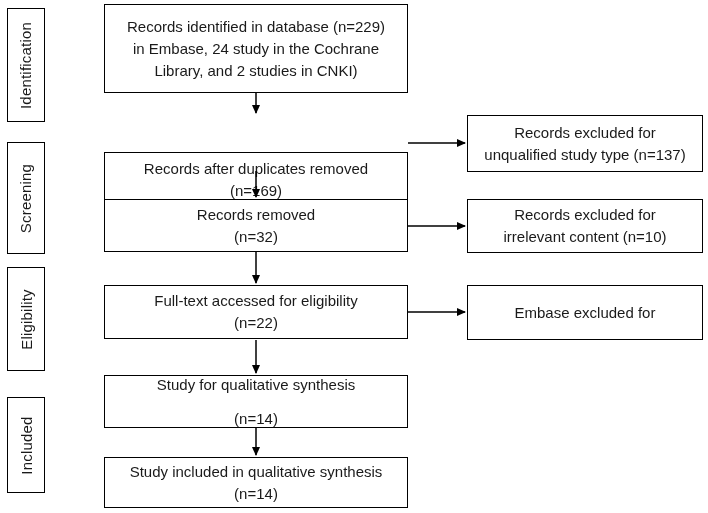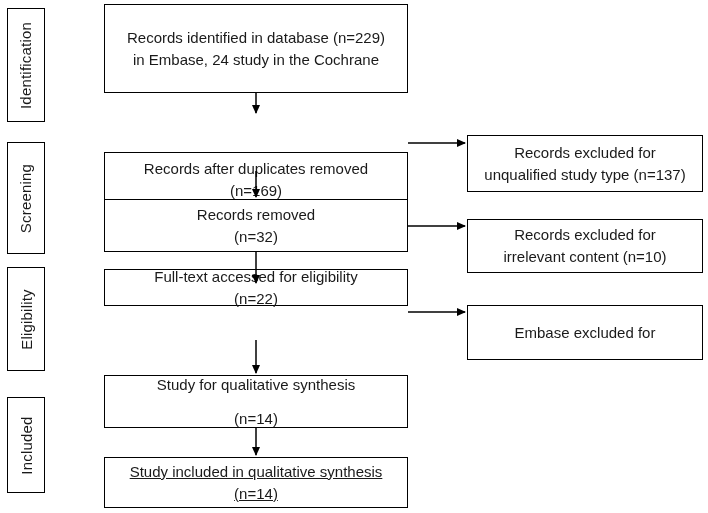--- a/index.html
+++ b/index.html
@@ -40,21 +40,21 @@
     justify-content: center;
     box-sizing: border-box;
   }
   .stage span {
     transform: rotate(-90deg);
     white-space: nowrap;
     font-size: 15px;
     letter-spacing: 0.2px;
   }
   .main-box { left: 104px; width: 304px; }
-  .side-box { left: 467px; width: 236px; margin-top: 20px; }
+  .side-box { left: 467px; width: 236px; }
   #arrow-layer {
     position: absolute;
     top: 0; left: 0;
     width: 708px; height: 513px;
     pointer-events: none;
   }
 </style>
 </head>
 <body>
 
@@ -69,43 +69,44 @@
   <div class="stage" style="top:267px; height:104px;">
     <span>Eligibility</span>
   </div>
   <div class="stage" style="top:397px; height:96px;">
     <span>Included</span>
   </div>
 
   <div class="box main-box" style="top:4px; height:89px;">
     <div>Records identified in database (n=229)</div>
     <div>in Embase, 24 study in the Cochrane</div>
+    <div>Library, and 2 studies in CNKI)</div>
   </div>
 
   <div class="box main-box" style="top:115px; height:56px;margin-top:37px;">
     <div>Records after duplicates removed</div>
     <div>(n=169)</div>
   </div>
 
   <div class="box main-box" style="top:199px; height:53px;">
     <div>Records removed</div>
     <div>(n=32)</div>
   </div>
 
-  <div class="box main-box" style="top:269px; height:37px;">
+  <div class="box main-box" style="top:285px; height:54px;">
     <div>Full-text accessed for eligibility</div>
     <div>(n=22)</div>
   </div>
 
   <div class="box main-box" style="top:375px; height:53px;gap:12px;">
     <div>Study for qualitative synthesis</div>
     <div>(n=14)</div>
   </div>
 
-  <div class="box main-box" style="top:457px; height:51px;text-decoration:underline;">
+  <div class="box main-box" style="top:457px; height:51px;">
     <div>Study included in qualitative synthesis</div>
     <div>(n=14)</div>
   </div>
 
   <div class="box side-box" style="top:115px; height:57px;">
     <div>Records excluded for</div>
     <div>unqualified study type (n=137)</div>
   </div>
 
   <div class="box side-box" style="top:199px; height:54px;">

